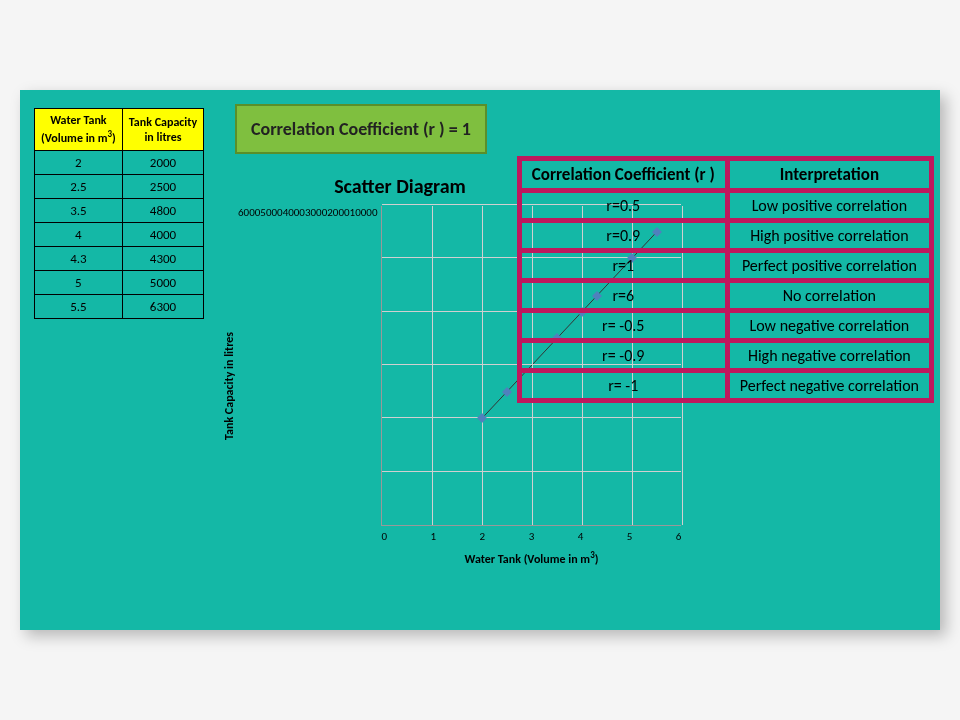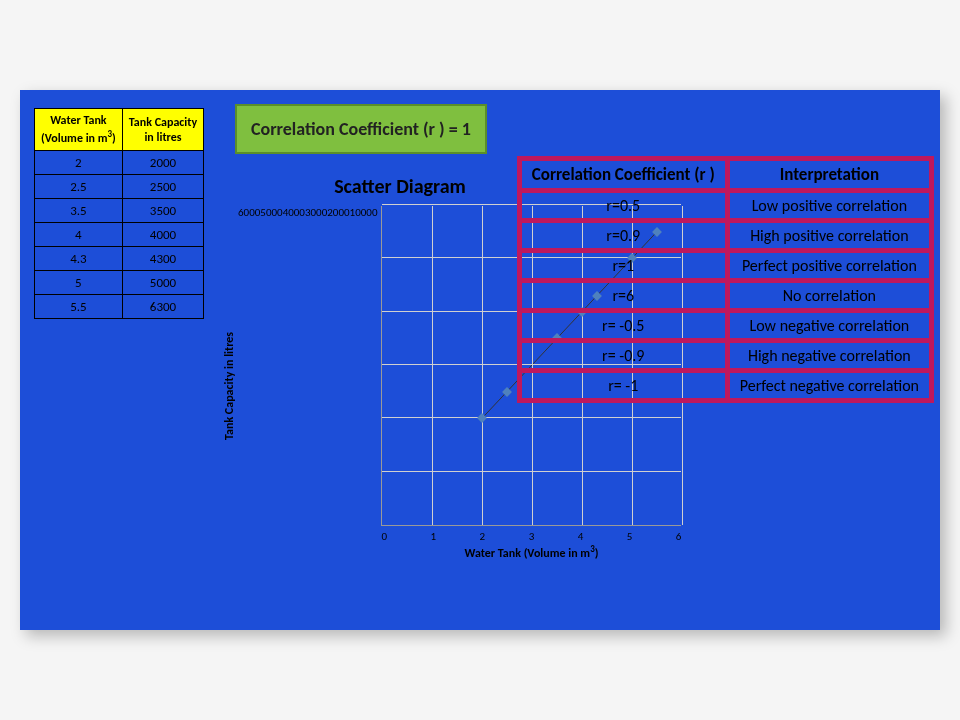--- a/index.html
+++ b/index.html
@@ -8,21 +8,21 @@
     height: 720px;
     background: #f5f5f5;
     font-family: Calibri, Arial, sans-serif;
     display: flex;
     align-items: center;
     justify-content: center;
   }
   .panel {
     width: 920px;
     height: 540px;
-    background: #1d4ed8;
+    background: #14b8a6;
     box-shadow: 6px 6px 14px rgba(0,0,0,0.25);
     position: relative;
   }
   .data-table {
     position: absolute;
     left: 14px;
     top: 18px;
     border-collapse: collapse;
     font-size: 13px;
   }
@@ -118,21 +118,21 @@
     display: flex;
     justify-content: space-between;
     font-size: 11px;
     width: 300px;
     margin-top: 4px;
   }
   .xlabel {
     text-align: center;
     font-size: 12px;
     font-weight: bold;
-    margin-top: 0;
+    margin-top: 6px;
   }
   .xlabel sup { font-size: 9px; }
   .interp-table {
     position: absolute;
     right: 6px;
     top: 66px;
     border-collapse: collapse;
     font-size: 16px;
   }
   .interp-table th, .interp-table td {
@@ -159,21 +159,21 @@
         <tr>
           <td>2</td>
           <td>2000</td>
         </tr>
         <tr>
           <td>2.5</td>
           <td>2500</td>
         </tr>
         <tr>
           <td>3.5</td>
-          <td>3500</td>
+          <td>4800</td>
         </tr>
         <tr>
           <td>4</td>
           <td>4000</td>
         </tr>
         <tr>
           <td>4.3</td>
           <td>4300</td>
         </tr>
         <tr>

